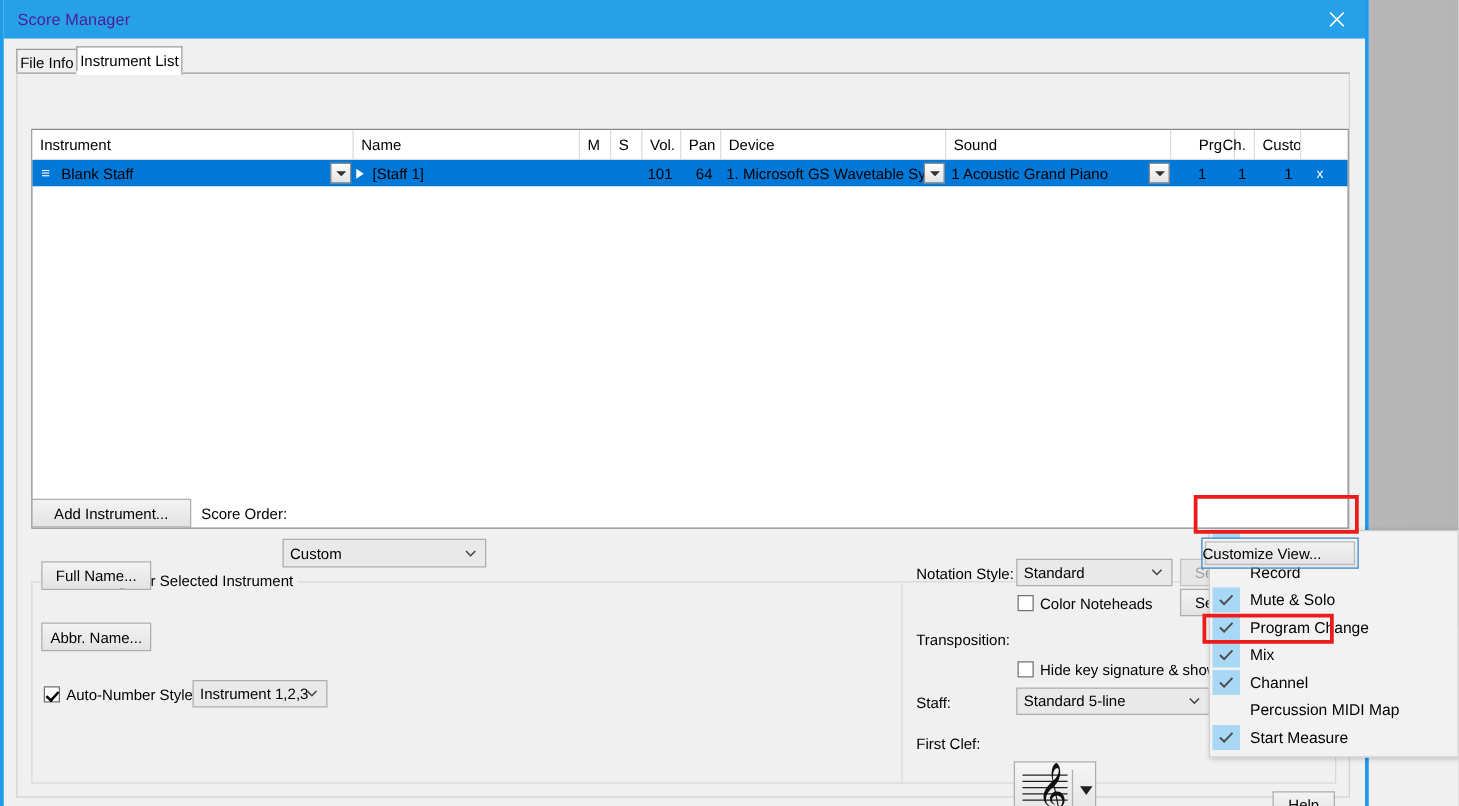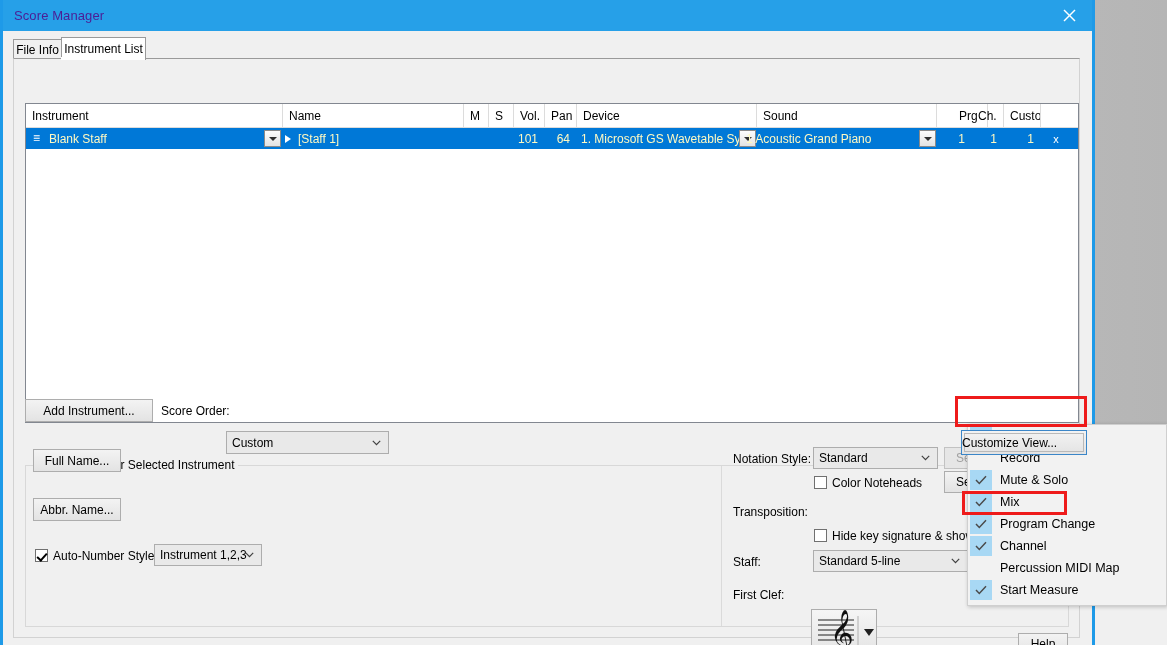--- a/index.html
+++ b/index.html
@@ -89,21 +89,21 @@
     padding-left:6px;font-size:12px;color:#000;
     white-space:nowrap;overflow:hidden;
   }
   #row0{
     position:absolute;left:0;top:24px;height:21px;width:100%;
     background:#0078d7;color:#ffffff;
   }
   .rcell{
     position:absolute;top:0;height:21px;box-sizing:border-box;
     display:flex;align-items:center;font-size:12px;
-    white-space:nowrap;overflow:hidden;color:#fef9c3;
+    white-space:nowrap;overflow:hidden;color:#000000;
   }
   .rcell.r{justify-content:flex-end;padding-right:7px;}
   .combo-in-row{
     position:absolute;top:2px;width:17px;height:17px;
     background:linear-gradient(#fdfdfd,#e3e3e3);
     border:1px solid #8a8a8a;box-sizing:border-box;
     display:flex;align-items:center;justify-content:center;
   }
   .tri-down{
     width:0;height:0;border-left:4px solid transparent;border-right:4px solid transparent;
@@ -260,21 +260,21 @@
         <div class="tri-right" style="position:absolute;left:259px;top:7px;"></div>
         <div class="rcell" style="left:272px;width:160px;">[Staff 1]</div>
         <div class="rcell" style="left:438px;width:25px;justify-content:center;"></div>
         <div class="rcell" style="left:463px;width:25px;justify-content:center;"></div>
         <div class="rcell r" style="left:488px;width:31px;">101</div>
         <div class="rcell r" style="left:519px;width:32px;">64</div>
         <div class="rcell" style="left:555px;width:160px;">1. Microsoft GS Wavetable Sy...</div>
         <div class="combo-in-row" style="left:713px;">
             <span class="tri-down"></span>
           </div>
-        <div class="rcell" style="left:720px;width:160px;">1 Acoustic Grand Piano</div>
+        <div class="rcell" style="left:735px;width:160px;">1 Acoustic Grand Piano</div>
         <div class="combo-in-row" style="left:893px;">
             <span class="tri-down"></span>
           </div>
         <div class="rcell r" style="left:911px;width:35px;">1</div>
         <div class="rcell r" style="left:946px;width:32px;">1</div>
         <div class="rcell r" style="left:978px;width:37px;">1</div>
         <div class="rcell xmark" style="left:1015px;width:30px;justify-content:center;">x</div>
       </div>
     </div>
 
@@ -388,29 +388,29 @@
         </svg>
     </span>
     <span class="mtext">Mute &amp; Solo</span>
   </div>
   <div class="mi">
     <span class="chkbox on">
       <svg width="12" height="10" viewBox="0 0 12 10">
           <polyline points="1,5 4.3,8.4 11,1.3" fill="none" stroke="#4a4a4a" stroke-width="1.5"></polyline>
         </svg>
     </span>
+    <span class="mtext">Program Change</span>
+  </div>
+  <div class="mi">
+    <span class="chkbox on">
+      <svg width="12" height="10" viewBox="0 0 12 10">
+          <polyline points="1,5 4.3,8.4 11,1.3" fill="none" stroke="#4a4a4a" stroke-width="1.5"></polyline>
+        </svg>
+    </span>
     <span class="mtext">Mix</span>
-  </div>
-  <div class="mi">
-    <span class="chkbox on">
-      <svg width="12" height="10" viewBox="0 0 12 10">
-          <polyline points="1,5 4.3,8.4 11,1.3" fill="none" stroke="#4a4a4a" stroke-width="1.5"></polyline>
-        </svg>
-    </span>
-    <span class="mtext">Program Change</span>
   </div>
   <div class="mi">
     <span class="chkbox on">
       <svg width="12" height="10" viewBox="0 0 12 10">
           <polyline points="1,5 4.3,8.4 11,1.3" fill="none" stroke="#4a4a4a" stroke-width="1.5"></polyline>
         </svg>
     </span>
     <span class="mtext">Channel</span>
   </div>
   <div class="mi">

